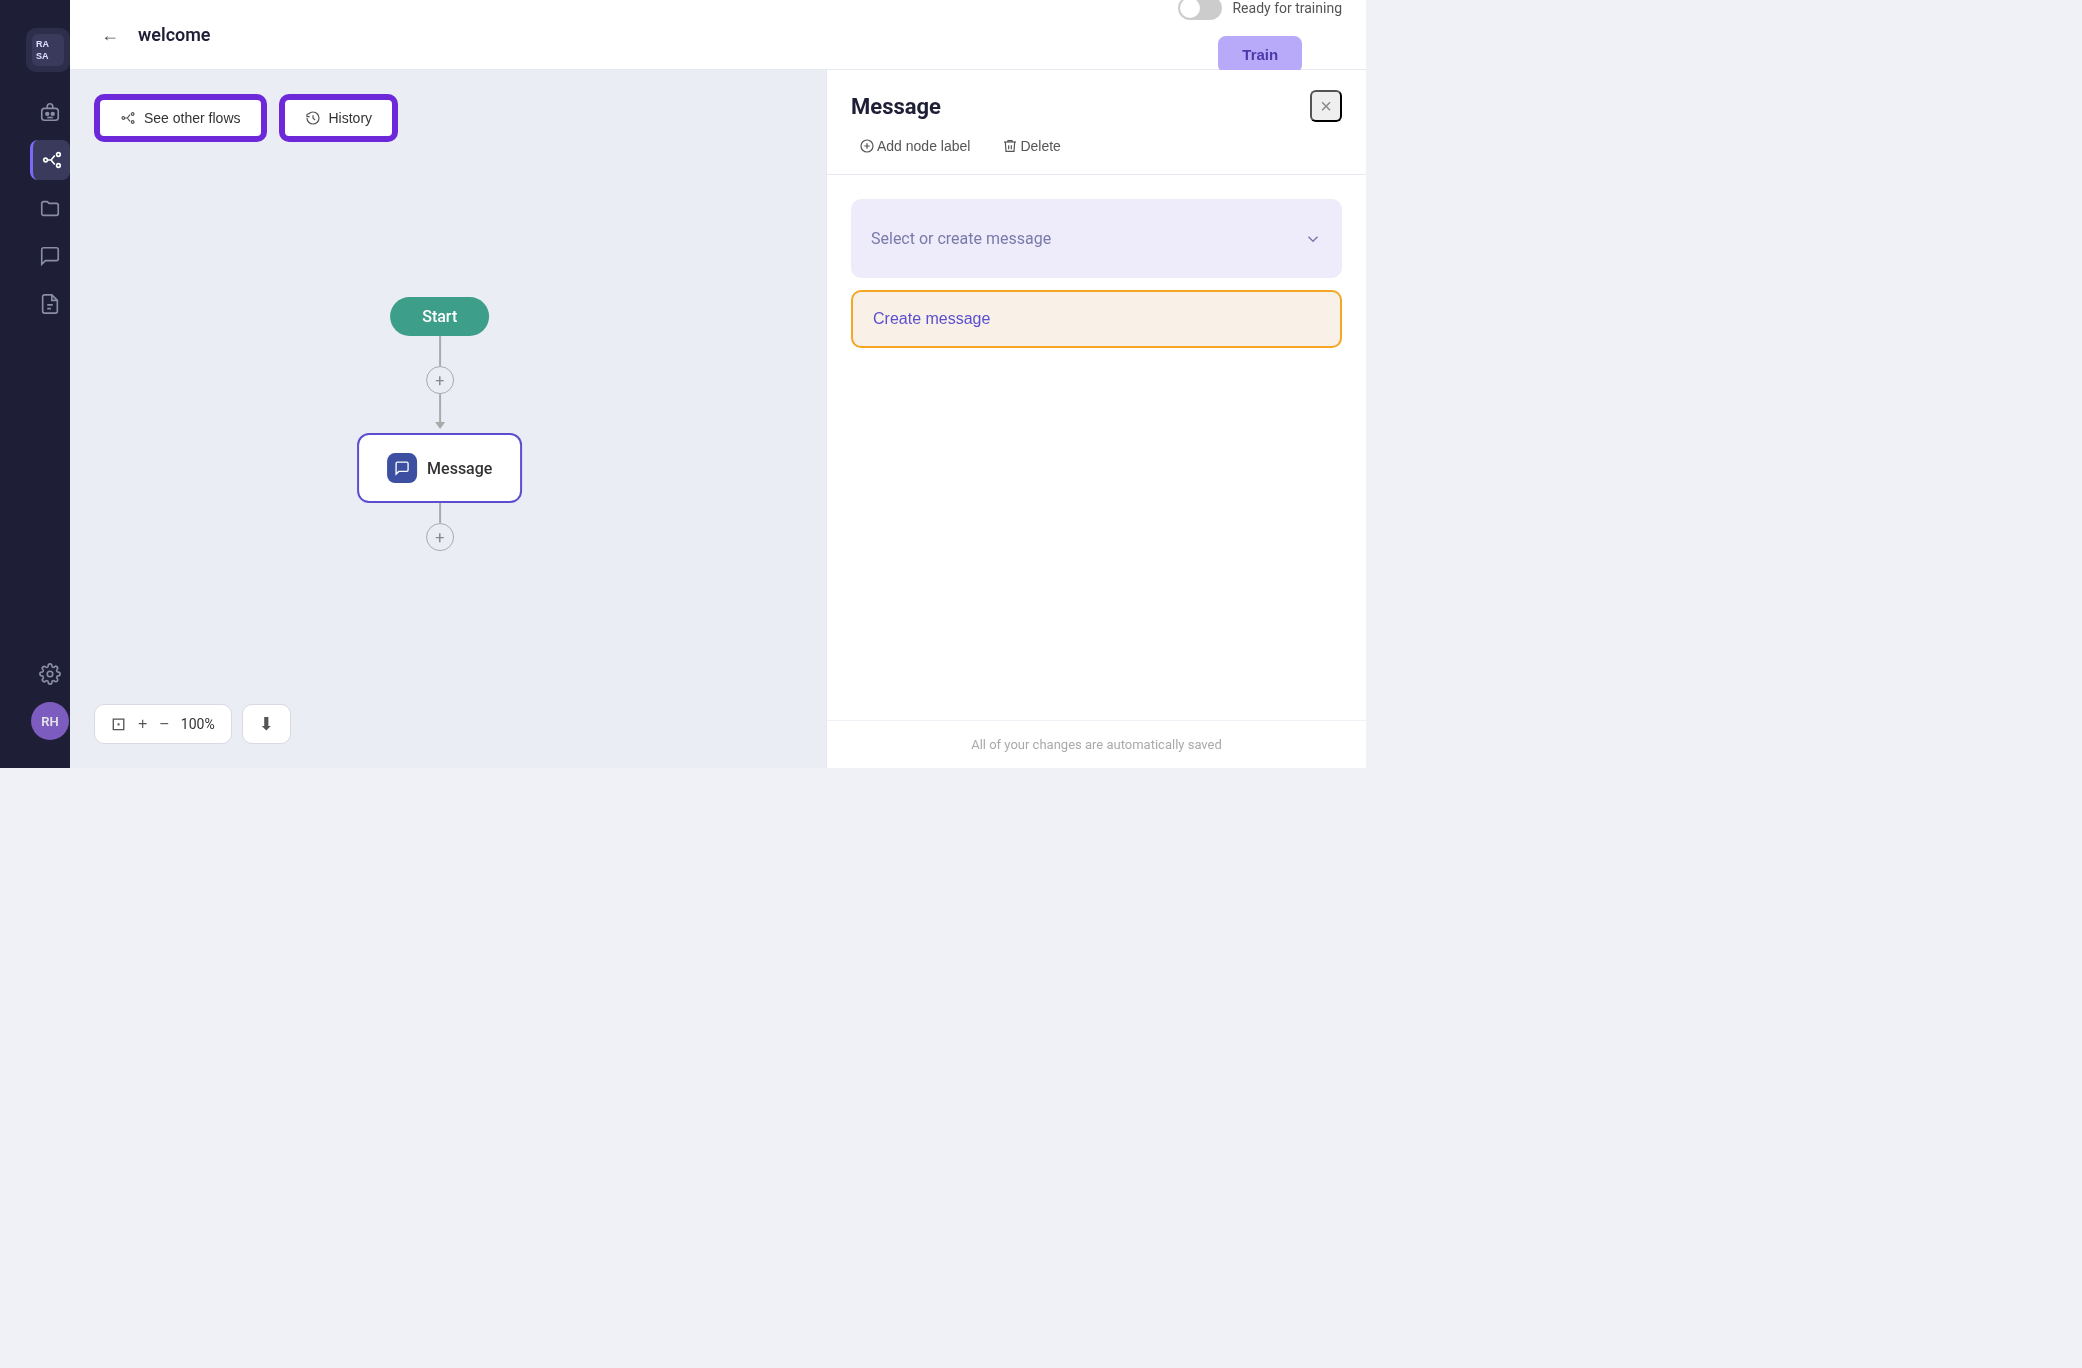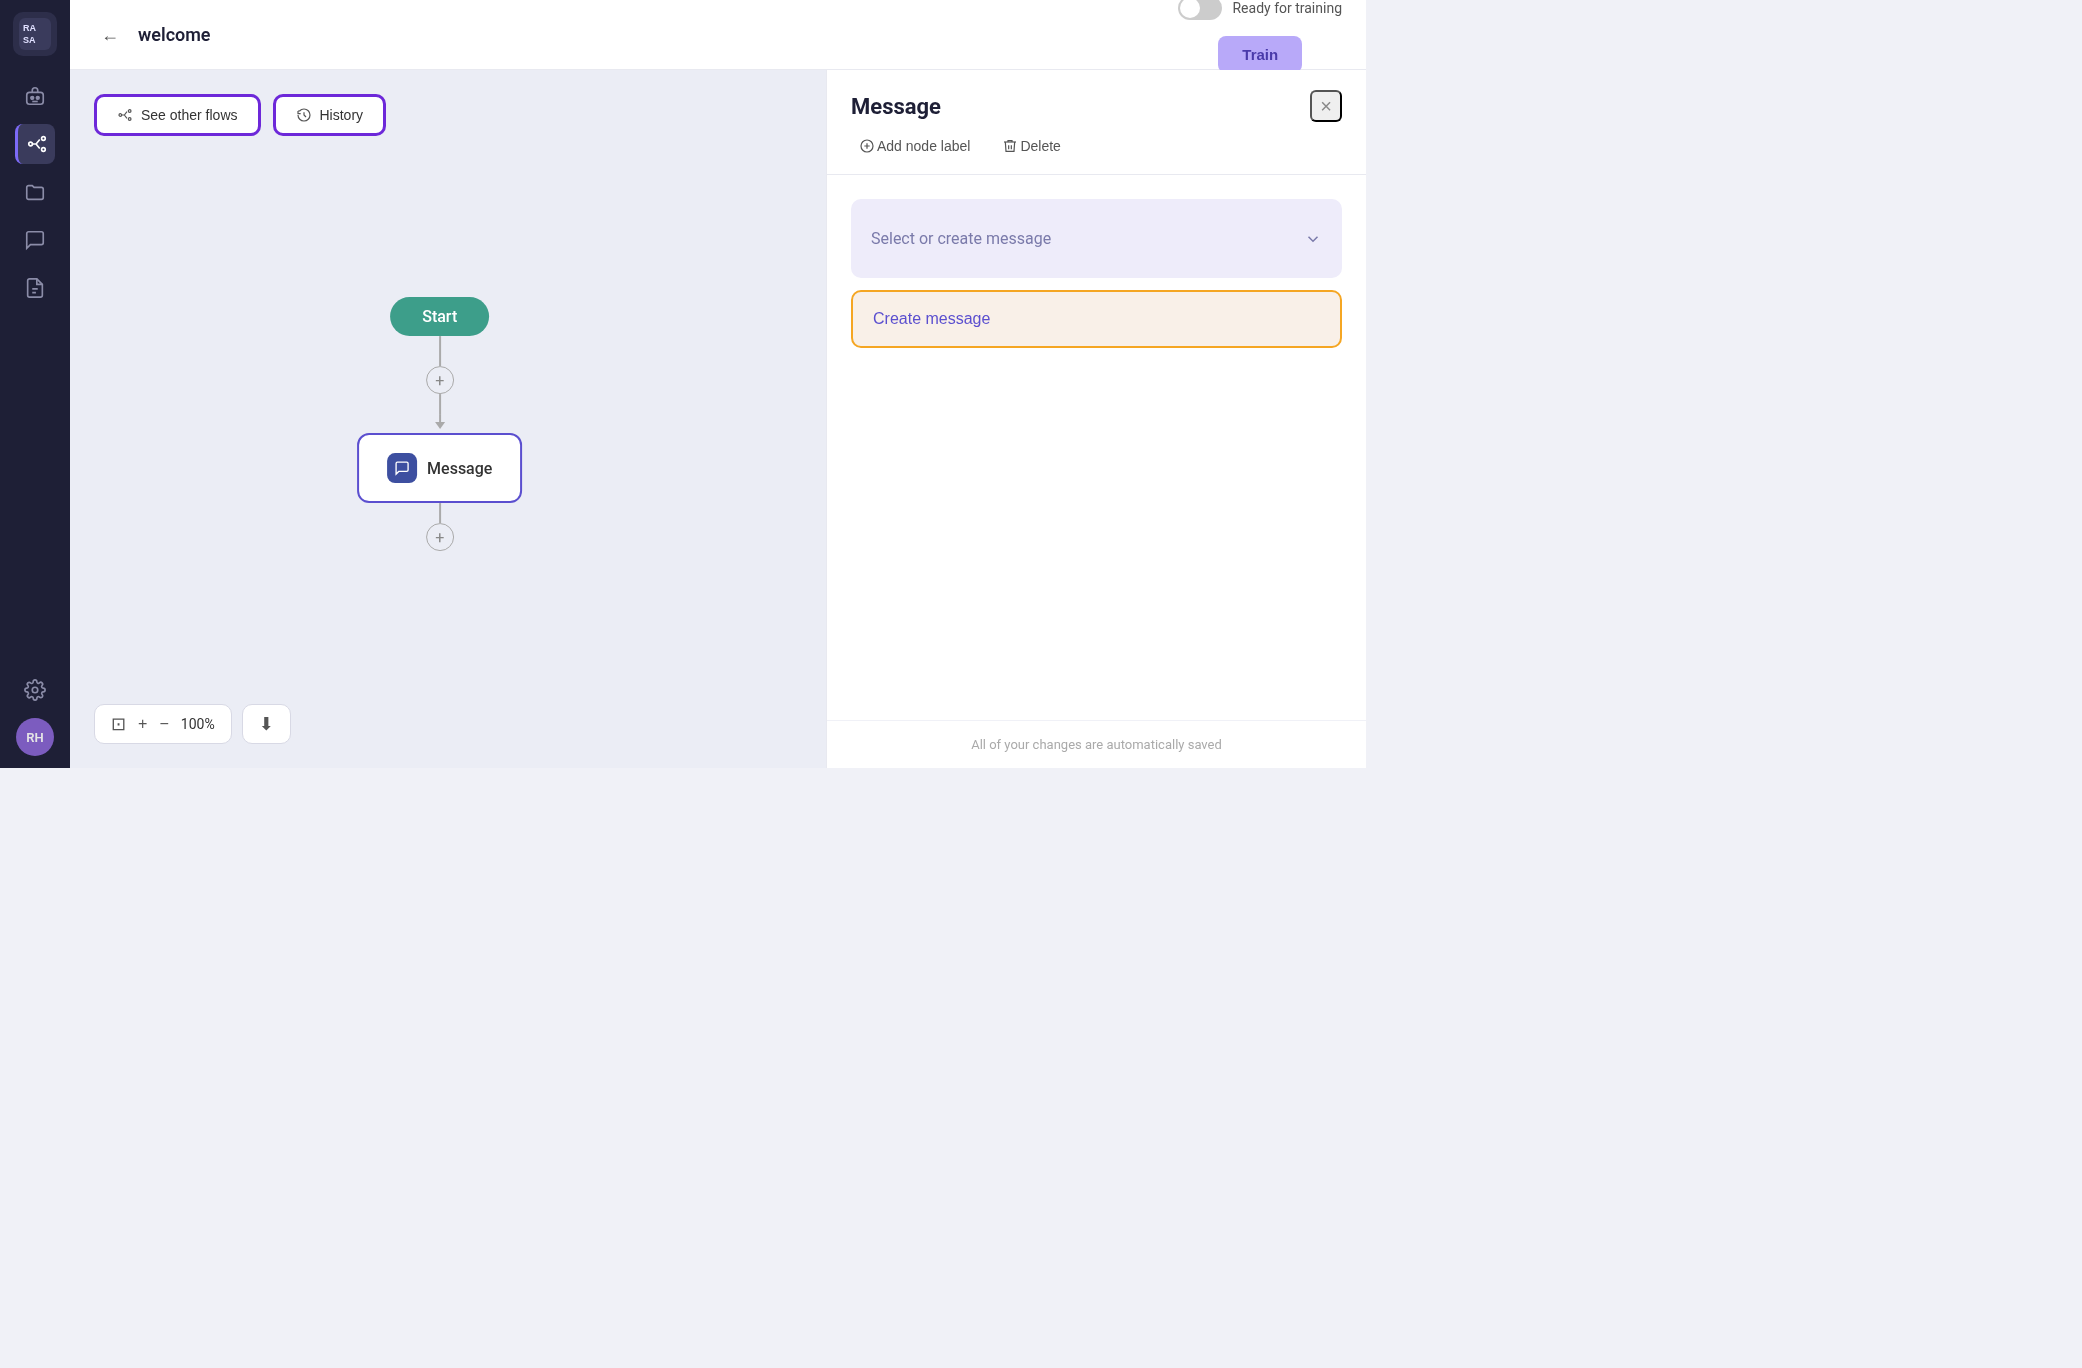--- a/index.html
+++ b/index.html
@@ -5,22 +5,22 @@
     * { box-sizing: border-box; margin: 0; padding: 0; }
     body { font-family: -apple-system, BlinkMacSystemFont, 'Segoe UI', Roboto, sans-serif; background: #f0f1f7; width: 1366px; height: 768px; overflow: hidden; display: flex; }
 
     
     .sidebar {
       width: 70px;
       background: #1e1f36;
       height: 100%;
       display: flex;
       flex-direction: column;
-      align-items: center;
-      padding: 12px 0;
+      align-items: flex-end;
+      padding: 28px 0;
       gap: 8px;
       flex-shrink: 0;
     }
     .sidebar-logo {
       width: 44px;
       height: 44px;
       background: #2d2e4a;
       border-radius: 10px;
       display: flex;
       align-items: center;
@@ -159,21 +159,21 @@
     }
     .canvas-toolbar {
       position: absolute;
       top: 24px;
       left: 24px;
       display: flex;
       gap: 12px;
     }
     .canvas-btn {
       background: #fff;
-      border: 3px solid #6d28d9;
+      border: 6px solid #6d28d9;
       border-radius: 10px;
       padding: 10px 20px;
       font-size: 14px;
       font-weight: 500;
       color: #333;
       cursor: pointer;
       display: flex;
       align-items: center;
       gap: 8px;
     }

